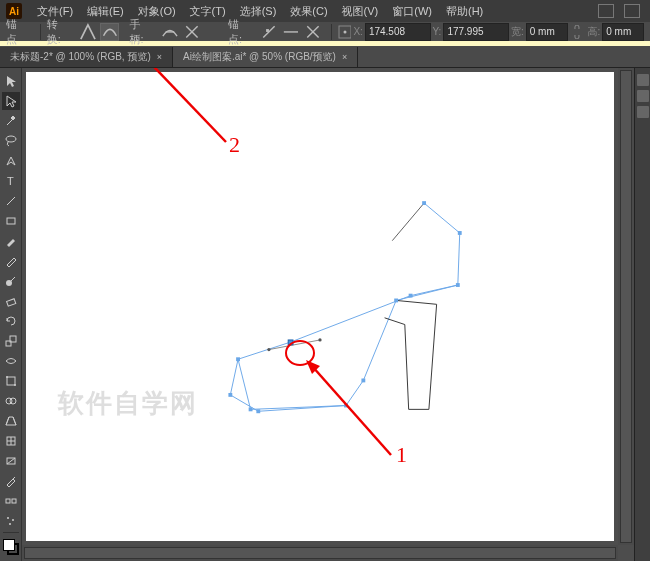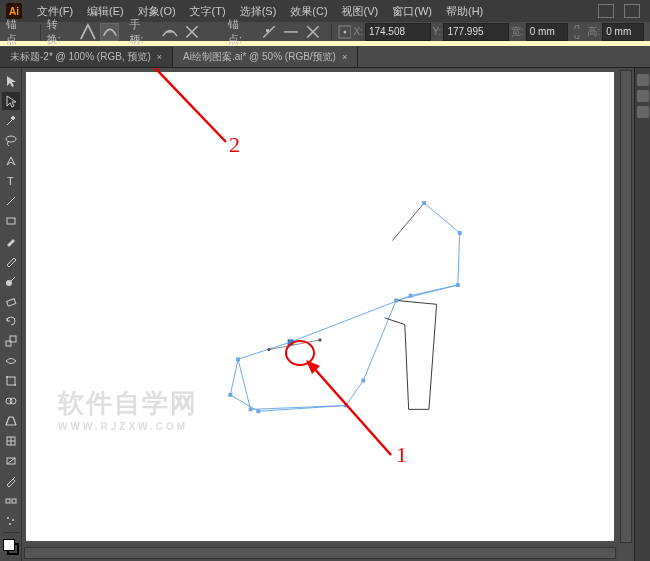--- a/index.html
+++ b/index.html
@@ -299,21 +299,20 @@
         <div class="sw-stroke"></div>
         <div class="sw-fill"></div>
       </div>
     </div>
 
     <div class="canvas-wrap">
       <div class="canvas">
 
         <div class="watermark" style="left:32px; top:278px;margin-top:36px;">
           <div class="wm-top">软件自学网</div>
-          <div class="wm-bot">WWW.RJZXW.COM</div>
         </div>
 
         <svg class="sketch" viewBox="0 0 610 490">
 
           <path d="M 413,136
                    L 450,167
                    L 448,221
                    L 399,232
                    L 275,280
                    L 220,298

